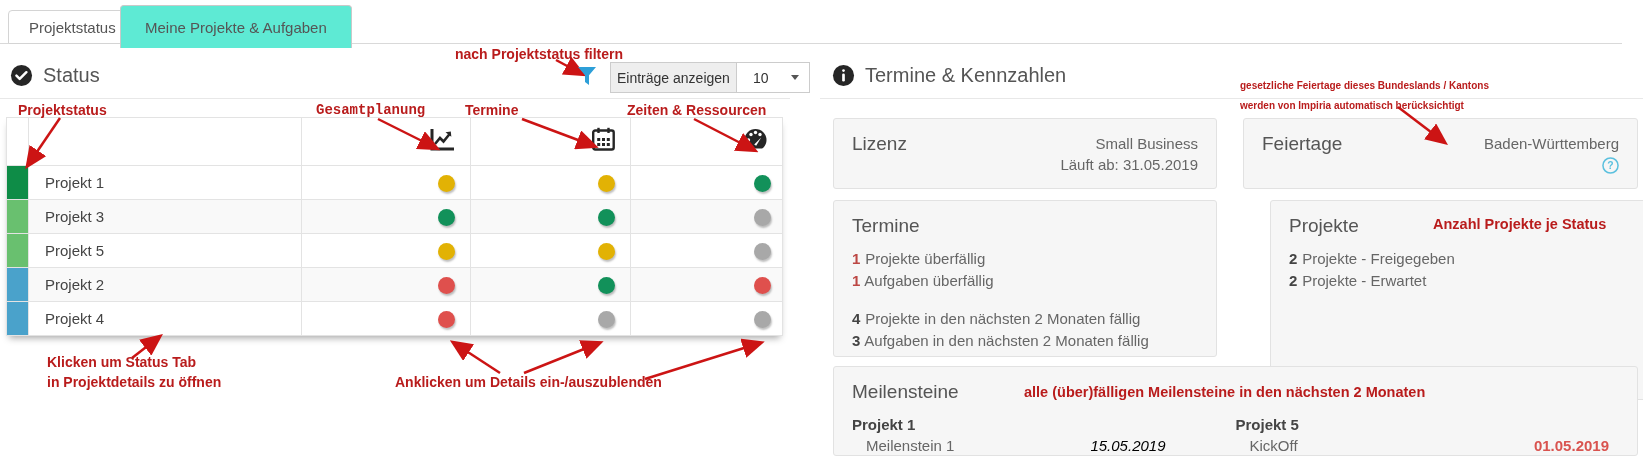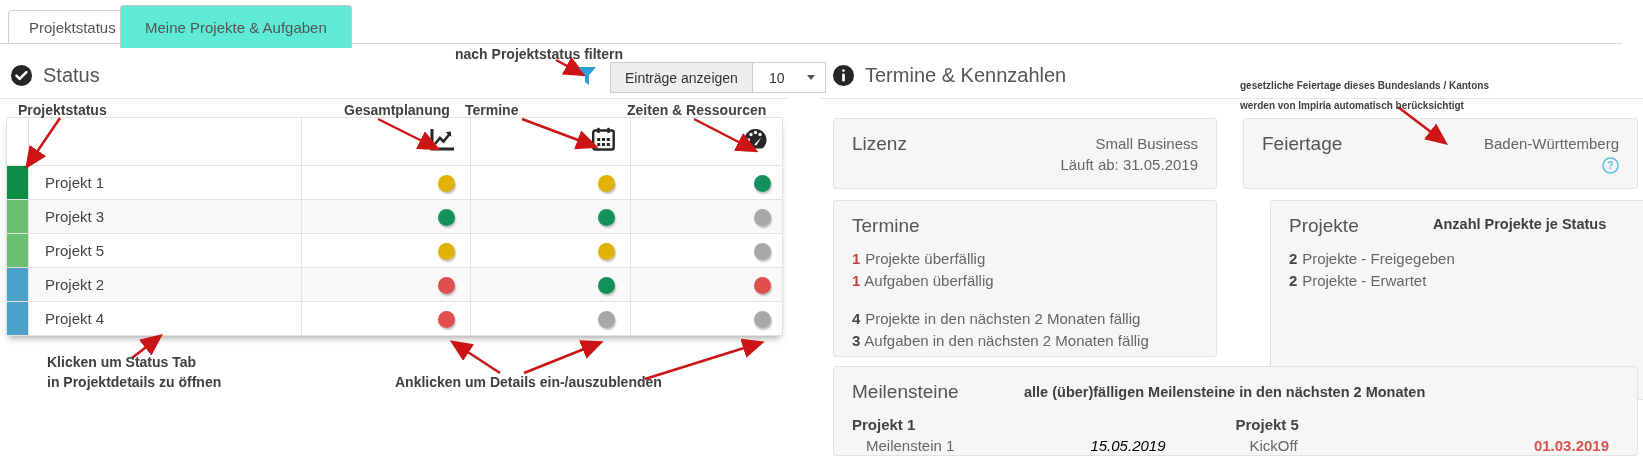--- a/index.html
+++ b/index.html
@@ -12,42 +12,42 @@
   .tab { position:absolute; font-size:15px; color:#555; display:flex; align-items:center; justify-content:center; cursor:pointer; }
   .tab-inactive { left:8px; top:10px; height:34px; padding:0 20px; background:#fff; border:1px solid #d4d4d4; border-radius:4px 4px 0 0; z-index:2; }
   .tab-active { left:120px; top:5px; height:43px; padding:0 24px; background:#5eead4; border:1px solid #c9c9c9; border-bottom:none; border-radius:4px 4px 0 0; z-index:3; }
 
   
   .panel-title { font-size:20px; color:#555; }
   .hrule { position:absolute; height:0; border-top:1px solid #e8e8e8; }
 
   
   .entries-group { position:absolute; left:610px; top:62px; height:31px; display:flex; z-index:2; }
-  .entries-label { background:#eee; border:1px solid #ccc; border-right:none; padding:0 14px; font-size:14px; color:#333; display:flex; align-items:center; }
+  .entries-label { background:#eee; border:1px solid #ccc; border-right:none; padding:0 6px; font-size:14px; color:#333; display:flex; align-items:center; }
   .entries-select { background:#fff; border:1px solid #ccc; width:74px; font-size:14px; color:#333; display:flex; align-items:center; justify-content:space-between; padding:0 10px 0 16px; cursor:pointer;text-align:right; }
   .caret { width:0; height:0; border-left:4px solid transparent; border-right:4px solid transparent; border-top:5px solid #555; }
 
   
   .status-table { position:absolute; left:6px; top:117px; width:777px; border-collapse:collapse; background:#fff;
     box-shadow:0 5px 7px -3px rgba(0,0,0,.35); z-index:2; }
   .status-table td, .status-table th { border:1px solid #e3e3e3; font-weight:normal; }
   .status-table { border:1px solid #d9d9d9; }
   .hdr-row th { height:48px; background:#fff; text-align:right; padding-right:14px; }
   .data-row td { height:34px; }
   .data-row:nth-child(odd) td { background:#f9f9f9; }
   .data-row:nth-child(even) td { background:#fff; }
   td.strip { width:22px; padding:0; }
   td.pname, th.pname { width:273px; text-align:left; padding-left:16px; font-size:15px; color:#444; }
   .c-g { width:170px; } .c-t { width:160px; } .c-z { width:152px; }
   td.dotcell { text-align:right; padding-right:15px; }
   td.dotcell.last { padding-right:11px; }
   .dot { display:inline-block; width:17px; height:17px; border-radius:50%; box-shadow:1px 2px 2px rgba(0,0,0,.25); cursor:pointer; vertical-align:middle; }
 
   
-  .note { position:absolute; color:#404040; font-size:14px; font-weight:bold; white-space:nowrap; z-index:6; line-height:20px; }
+  .note { position:absolute; color:#b91c1c; font-size:14px; font-weight:bold; white-space:nowrap; z-index:6; line-height:20px; }
   svg.arrows { position:absolute; left:0; top:0; width:1643px; height:468px; pointer-events:none; z-index:5; }
 
   
   .card { position:absolute; background:#f6f6f6; border:1px solid #e2e2e2; border-radius:3px; padding:14px 18px; }
   .card-title { font-size:19px; color:#555; }
   .card-right { position:absolute; right:18px; top:14px; text-align:right; font-size:15px; color:#666; line-height:21px; }
   .kv-line { font-size:15px; color:#666; line-height:22px; }
   .kv-line .cnt { font-weight:bold; color:#444; display:inline-block; min-width:9px; }
   .kv-line .cnt.red { color:#bc4744; }
   .ms-entries { display:flex; margin-top:11px; }
@@ -234,29 +234,29 @@
       <div class="ms-proj">Projekt 1</div>
       <div class="ms-row2">
         <span class="ms-name">Meilenstein 1</span>
         <span style="color: #000000; font-style: italic;">15.05.2019</span>
       </div>
     </div>
     <div class="ms-entry" style="padding-right:10px;">
       <div class="ms-proj">Projekt 5</div>
       <div class="ms-row2">
         <span class="ms-name">KickOff</span>
-        <span style="font-weight: bold; color: rgb(217, 83, 79);">01.03.2019</span>
+        <span style="font-weight: bold; color: rgb(217, 83, 79);">01.05.2019</span>
       </div>
     </div>
   </div>
 </div>
 
 <div class="note" style="left:455px; top:44px;">nach Projektstatus filtern</div>
 <div class="note" style="left:18px; top:100px;">Projektstatus</div>
-<div class="note" style="left:344px; top:100px;">Gesamtplanung</div>
+<div class="note" style="left:316px; top:100px;font-family:Liberation Mono, monospace;">Gesamtplanung</div>
 <div class="note" style="left:465px; top:100px;">Termine</div>
 <div class="note" style="left:627px; top:100px;">Zeiten &amp; Ressourcen</div>
 <div class="note" style="left:47px; top:352px;">
   <div>Klicken um Status Tab</div>
   <div>in Projektdetails zu öffnen</div>
 </div>
 <div class="note" style="left:395px; top:372px;">Anklicken um Details ein-/auszublenden</div>
 <div class="note" style="left:1240px; top:76px; font-size:10px;">
   <div>gesetzliche Feiertage dieses Bundeslands / Kantons</div>
   <div>werden von Impiria automatisch berücksichtigt</div>

